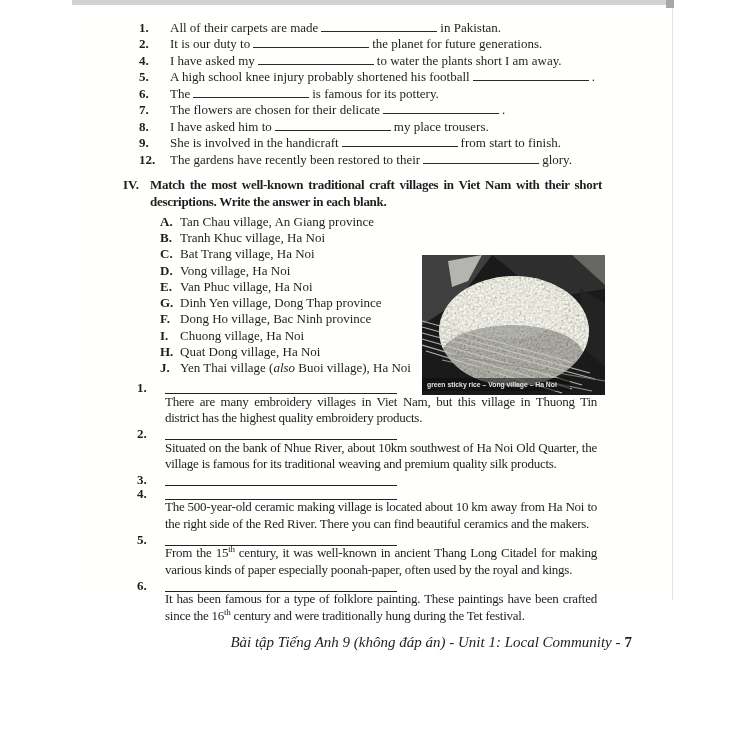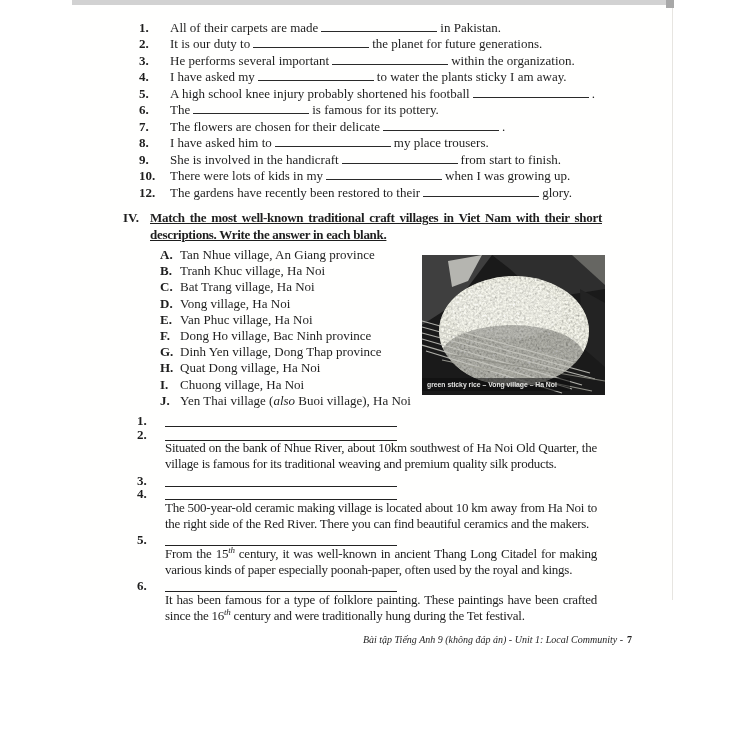--- a/index.html
+++ b/index.html
@@ -21,91 +21,90 @@
   .ex3-row{white-space:nowrap;}
   .ex3 .n{display:inline-block;width:31px;font-weight:bold;}
   .blank{
     display:inline-block;width:116px;height:11px;
     border-bottom:1px solid #2a2a2a;margin:0 3px;vertical-align:baseline;
   }
 
   
   .heading{
     position:relative;margin:8px 70px 0 80px;font-weight:bold;font-size:13px;
-    line-height:17px;text-align:justify;letter-spacing:-0.3px;text-decoration:underline;
+    line-height:17px;text-align:justify;letter-spacing:-0.3px;
   }
   .heading .hnum{position:absolute;left:-27px;top:0;letter-spacing:0;}
 
   
   .opts{margin:4px 0 0 90px;font-size:13px;line-height:16.2px;}
   .opt-row{white-space:nowrap;}
   .opts .letter{display:inline-block;width:20px;font-weight:bold;}
   .photo{position:absolute;left:352px;top:255px;width:183px;height:140px;}
 
   
   .descs{margin-top:4px;}
   .desc-block{position:relative;margin:0 75px 0 95px;}
   .desc-block .dnum{position:absolute;left:-28px;top:0;font-weight:bold;font-size:13px;}
   .dblank-row{height:13.5px;}
   .dblank{display:inline-block;width:232px;height:12px;border-bottom:1.2px solid #222;}
   .dtext{
     margin:0;font-size:13px;line-height:16.3px;text-align:justify;
     letter-spacing:-0.25px;
   }
-  sup{font-size:9px;line-height:0;font-style:italic;}
+  sup{font-size:9px;line-height:0;}
 
   
-  .footer{margin:10px 40px 0 0;text-align:right;font-size:10px;}
+  .footer{margin:10px 40px 0 0;text-align:right;font-size:15px;}
   .f-italic{font-style:italic;}
   .f-page{font-weight:bold;margin-left:4px;}
 </style>
 </head>
 <body>
 
 <div class="page">
   <div class="page-top-edge"></div>
   <div class="page-top-nub"></div>
 
   <div class="content">
 
     <div class="ex3">
       <div class="ex3-row"><span class="n">1.</span><span>All of their carpets are made</span><span class="blank"></span><span>in Pakistan.</span></div>
       <div class="ex3-row"><span class="n">2.</span><span>It is our duty to</span><span class="blank"></span><span>the planet for future generations.</span></div>
-      <div class="ex3-row"><span class="n">3.</span><span>He performs several important</span><span class="blank"></span><span>within the organization.</span></div>
-      <div class="ex3-row"><span class="n">4.</span><span>I have asked my</span><span class="blank"></span><span>to water the plants sticky I am away.</span></div>
+      <div class="ex3-row"><span class="n">4.</span><span>I have asked my</span><span class="blank"></span><span>to water the plants short I am away.</span></div>
       <div class="ex3-row"><span class="n">5.</span><span>A high school knee injury probably shortened his football</span><span class="blank"></span><span>.</span></div>
       <div class="ex3-row"><span class="n">6.</span><span>The</span><span class="blank"></span><span>is famous for its pottery.</span></div>
       <div class="ex3-row"><span class="n">7.</span><span>The flowers are chosen for their delicate</span><span class="blank"></span><span>.</span></div>
       <div class="ex3-row"><span class="n">8.</span><span>I have asked him to</span><span class="blank"></span><span>my place trousers.</span></div>
       <div class="ex3-row"><span class="n">9.</span><span>She is involved in the handicraft</span><span class="blank"></span><span>from start to finish.</span></div>
-      <div class="ex3-row"><span class="n">10.</span><span>There were lots of kids in my</span><span class="blank"></span><span>when I was growing up.</span></div>
       <div class="ex3-row"><span class="n">12.</span><span>The gardens have recently been restored to their</span><span class="blank"></span><span>glory.</span></div>
     </div>
 
     <div class="heading">
       <span class="hnum">IV.</span><span>Match the most well-known traditional craft villages in Viet Nam with their short descriptions. Write the answer in each blank.</span>
     </div>
 
     <div class="opts">
-      <div class="opt-row"><span class="letter">A.</span><span>Tan Nhue village, An Giang province</span><i></i><span></span></div>
+      <div class="opt-row"><span class="letter">A.</span><span>Tan Chau village, An Giang province</span><i></i><span></span></div>
       <div class="opt-row"><span class="letter">B.</span><span>Tranh Khuc village, Ha Noi</span><i></i><span></span></div>
       <div class="opt-row"><span class="letter">C.</span><span>Bat Trang village, Ha Noi</span><i></i><span></span></div>
       <div class="opt-row"><span class="letter">D.</span><span>Vong village, Ha Noi</span><i></i><span></span></div>
       <div class="opt-row"><span class="letter">E.</span><span>Van Phuc village, Ha Noi</span><i></i><span></span></div>
+      <div class="opt-row"><span class="letter">G.</span><span>Dinh Yen village, Dong Thap province</span><i></i><span></span></div>
       <div class="opt-row"><span class="letter">F.</span><span>Dong Ho village, Bac Ninh province</span><i></i><span></span></div>
-      <div class="opt-row"><span class="letter">G.</span><span>Dinh Yen village, Dong Thap province</span><i></i><span></span></div>
+      <div class="opt-row"><span class="letter">I.</span><span>Chuong village, Ha Noi</span><i></i><span></span></div>
       <div class="opt-row"><span class="letter">H.</span><span>Quat Dong village, Ha Noi</span><i></i><span></span></div>
-      <div class="opt-row"><span class="letter">I.</span><span>Chuong village, Ha Noi</span><i></i><span></span></div>
       <div class="opt-row"><span class="letter">J.</span><span>Yen Thai village (</span><i>also</i><span> Buoi village), Ha Noi</span></div>
     </div>
 
     <div class="descs">
       <div class="desc-block">
         <span class="dnum">1.</span>
         <div class="dblank-row"><span class="dblank"></span></div>
+        <p class="dtext"><span>There are many embroidery villages in Viet Nam, but this village in Thuong Tin district has the highest quality embroidery products.</span><sup></sup><span></span></p>
       </div>
       <div class="desc-block">
         <span class="dnum">2.</span>
         <div class="dblank-row"><span class="dblank"></span></div>
         <p class="dtext"><span>Situated on the bank of Nhue River, about 10km southwest of Ha Noi Old Quarter, the village is famous for its traditional weaving and premium quality silk products.</span><sup></sup><span></span></p>
       </div>
       <div class="desc-block">
         <span class="dnum">3.</span>
         <div class="dblank-row"><span class="dblank"></span></div>
       </div>

